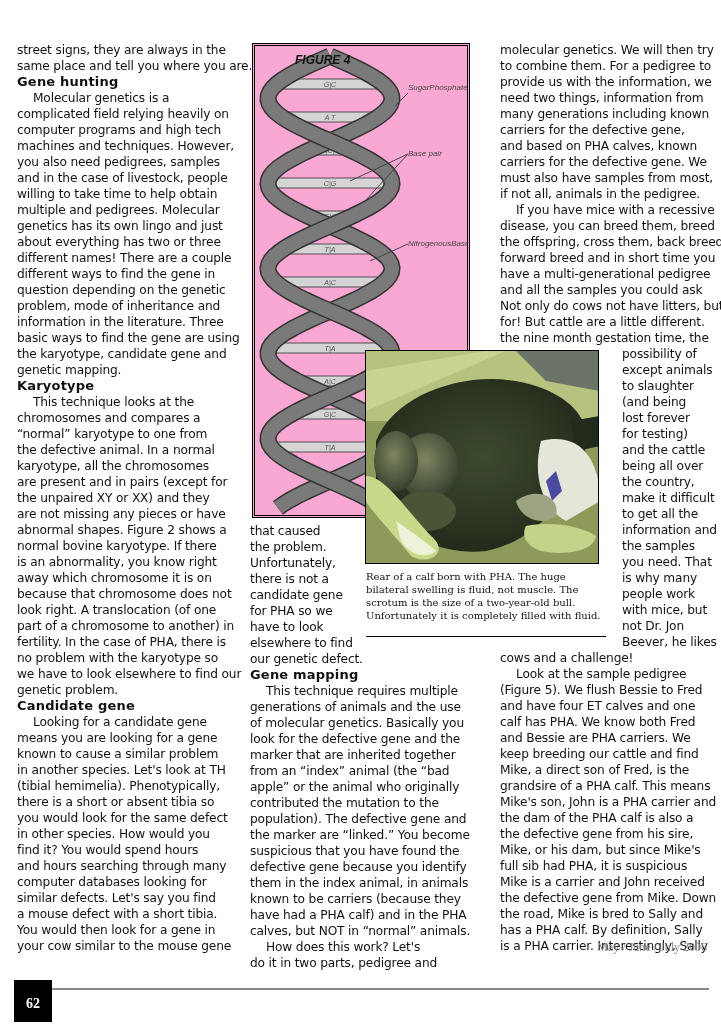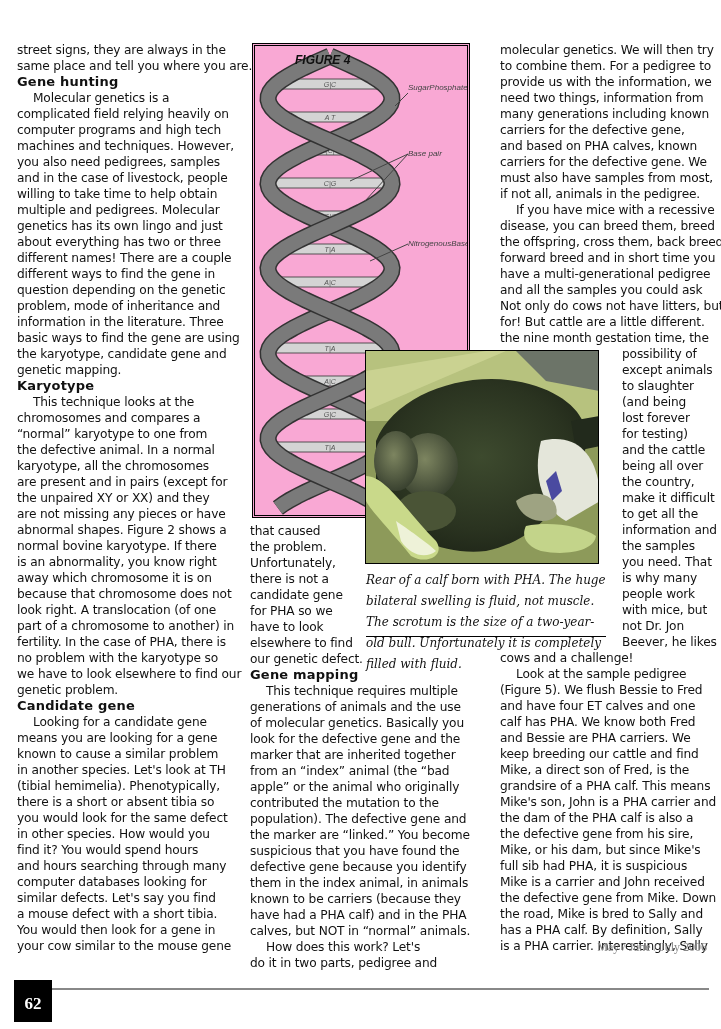--- a/index.html
+++ b/index.html
@@ -12,25 +12,25 @@
   #col1 { left: 17px; top: 42px; width: 222px; }
   #col2 { left: 250px; top: 523px; width: 230px; }
   #col3 { left: 500px; top: 42px; width: 225px; }
 
   #figure4 { position: absolute; left: 252px; top: 43px; width: 218px; height: 475px; border: 3px double #000; background: #f9a8d4; overflow: hidden; font-style: italic; }
   #figure4 .fig-title { position: absolute; left: 40px; top: 7px; font-family: "Liberation Sans", sans-serif; font-weight: bold; font-size: 12px; }
   #figure4 .lbl { position: absolute; font-family: "Liberation Sans", sans-serif; font-size: 8px; line-height: 10px; color: #444; }
   #dna-svg { position: absolute; left: 0; top: 0; }
 
   #photo { position: absolute; left: 365px; top: 350px; width: 234px; height: 214px; border: 1px solid #000; overflow: hidden; background: #7f8a4d; }
-  #caption { position: absolute; left: 366px; top: 570px; width: 240px; font-family: "DejaVu Serif", serif; font-style: italic; font-size: 12px; line-height: 21px; color: #111; }
+  #caption { position: absolute; left: 366px; top: 570px; width: 240px; font-family: "DejaVu Serif", serif; font-size: 10px; line-height: 13px; color: #111; }
   #caption-rule { position: absolute; left: 366px; top: 636px; width: 240px; height: 1px; background: #000; }
 
   #footer-rule { position: absolute; left: 38px; top: 988px; width: 671px; height: 2px; background: #888; }
-  #page-num-box { position: absolute; left: 14px; top: 980px; width: 38px; height: 42px; background: #000; color: #fff; font-family: "Liberation Serif", serif; font-weight: bold; font-size: 17px; display: flex; align-items: center; justify-content: center; padding-top: 6px; }
+  #page-num-box { position: absolute; left: 14px; top: 980px; width: 38px; height: 42px; background: #000; color: #fff; font-family: "Liberation Serif", serif; font-weight: bold; font-size: 14px; display: flex; align-items: center; justify-content: center; padding-top: 6px; }
   #issue-date { position: absolute; right: 14px; top: 940px; font-family: "Liberation Serif", serif; font-size: 12px; color: #888; }
 </style>
 </head>
 <body>
 
 <div id="col1" class="col">
   <div>
       <span class="ln">street signs, they are always in the</span>
       <span class="ln">same place and tell you where you are.</span>
     </div>

